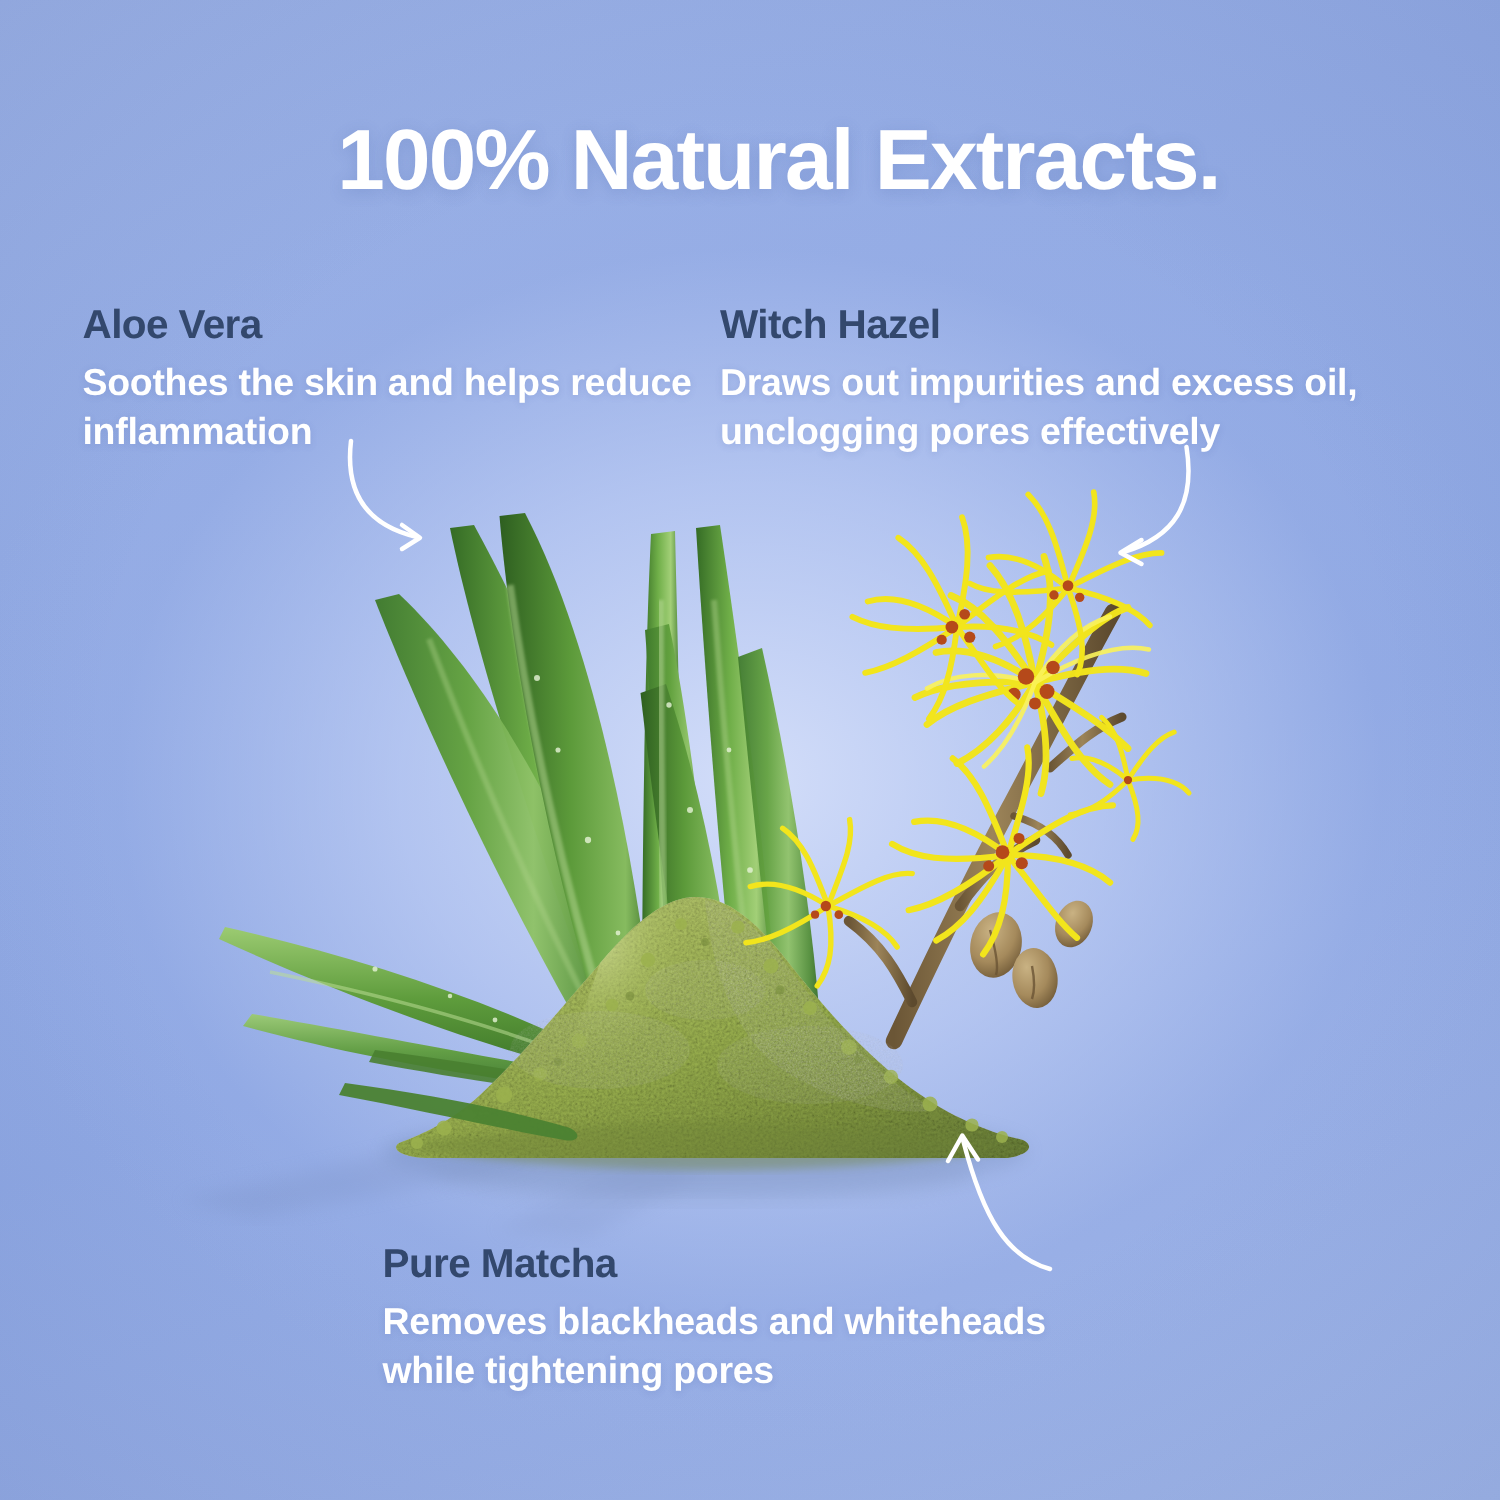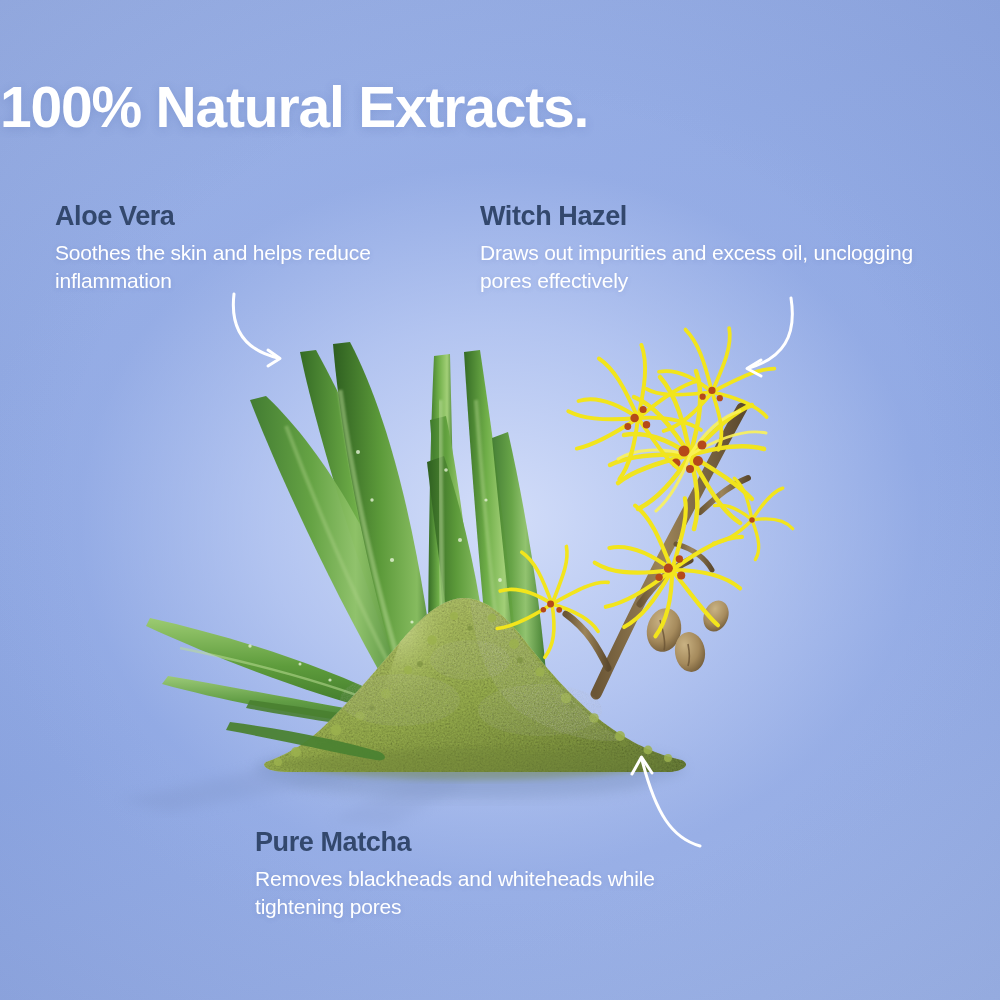--- a/index.html
+++ b/index.html
@@ -21,43 +21,44 @@
   
   .vignette{
     position:absolute; inset:0;
     background:radial-gradient(ellipse 78% 72% at 50% 50%, rgba(0,0,0,0) 55%, rgba(60,82,150,0.13) 100%);
     pointer-events:none;
   }
 
   
   .title {
     position:absolute; left:0; right:0; top:78px;
-    text-align:left;
+    text-align:center;
     color:#ffffff;
     font-size:57px;
     font-weight:bold;
     letter-spacing:-1.2px;
     line-height:1.05;
     text-shadow:0 2px 10px rgba(70,95,165,0.22);
+    padding-left:38px;
   }
 
   
   .callout { position:absolute; text-align:left; }
   .callout .head {
     color:#33486d;
     font-size:27px;
     font-weight:bold;
     letter-spacing:-0.4px;
     line-height:1.2;
     margin-bottom:7px;
   }
   .callout .desc {
     color:#ffffff;
-    font-size:21px;
-    font-weight:400;
+    font-size:25px;
+    font-weight:700;
     line-height:1.30;
     letter-spacing:-0.2px;
     text-shadow:0 1px 5px rgba(70,95,165,0.18);
   }
 
   #callout-aloe  { left:55px;  top:200px; width:410px; }
   #callout-witch { left:480px; top:200px; width:450px; }
   #callout-matcha{ left:255px; top:826px; width:490px; }
 
   

